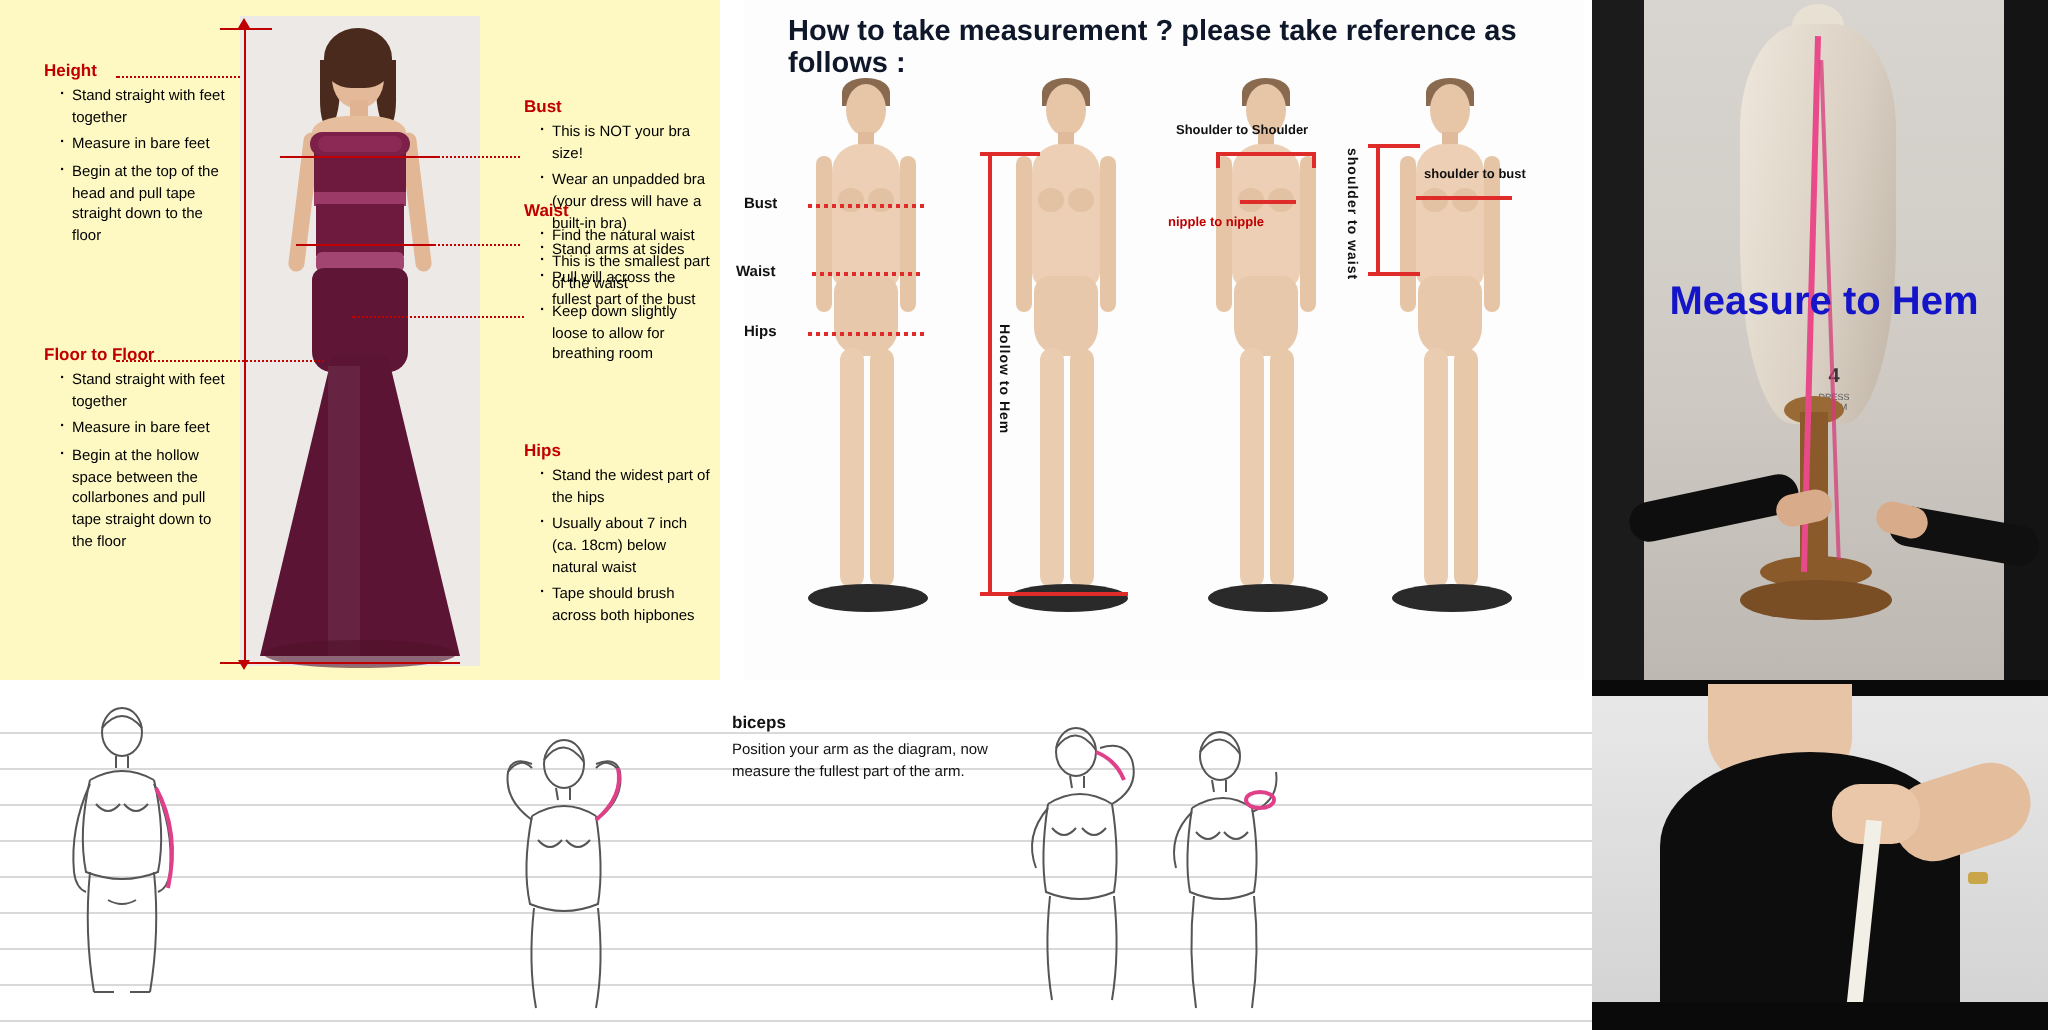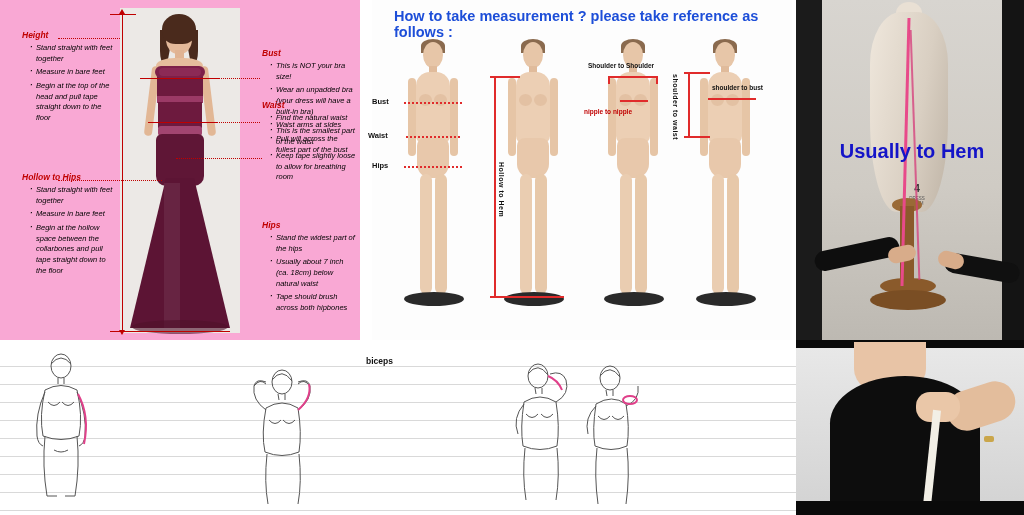--- a/index.html
+++ b/index.html
@@ -13,21 +13,21 @@
   .canvas { position:relative; width:1024px; height:515px; }
 
   
   .abs { position:absolute; }
   .tiny { font-size:7.5px; line-height:1.45; }
   .bullets { margin:0; padding-left:8px; }
   .bullets li { margin:0 0 2.5px 0; list-style:none; position:relative; padding-left:6px; }
   .bullets li:before { content:"·"; position:absolute; left:0; top:-1px; font-weight:bold; }
 
   
-  #panel-dress { left:0; top:0; width:360px; height:340px; background:#f9a8d4;font-style:italic; }
+  #panel-dress { left:0; top:0; width:360px; height:340px; background:#fef9c3; }
 
   .dress-wrap { position:absolute; left:120px; top:8px; width:120px; height:325px; }
   .figure-bg { position:absolute; inset:0; background:#ece9e6; }
 
   
   .model-head { position:absolute; left:46px; top:14px; width:26px; height:32px; border-radius:50% 50% 46% 46%; background:#e4b99a; }
   .model-hair { position:absolute; left:42px; top:6px; width:34px; height:30px; border-radius:50% 50% 40% 40%; background:#4a2a1c; }
   .model-hair2 { position:absolute; left:40px; top:22px; width:10px; height:34px; border-radius:0 0 60% 40%; background:#4a2a1c; }
   .model-hair3 { position:absolute; left:68px; top:22px; width:10px; height:34px; border-radius:0 0 40% 60%; background:#4a2a1c; }
   .model-neck { position:absolute; left:55px; top:42px; width:9px; height:10px; background:#e0b393; }
@@ -61,21 +61,21 @@
 
   .txt-height { left:22px; top:30px; width:92px; }
   .txt-hollow { left:22px; top:172px; width:92px; }
   .txt-bust   { left:262px; top:48px; width:96px; }
   .txt-waist  { left:262px; top:100px; width:96px; }
   .txt-hips   { left:262px; top:220px; width:96px; }
   .blk-title { font-size:8.5px; font-weight:bold; color:#c00000; margin-bottom:3px; }
 
   
   #panel-how { left:372px; top:0; width:420px; height:340px; background:#fdfdfd; }
-  #panel-how .title { position:absolute; left:22px; top:8px; font-size:14.5px; font-weight:bold; color:#1d4ed8; }
+  #panel-how .title { position:absolute; left:22px; top:8px; font-size:14.5px; font-weight:bold; color:#0f172a; }
   .mann { position:absolute; top:42px; width:86px; height:285px; }
   .m1 { left:18px; } .m2 { left:118px; } .m3 { left:218px; } .m4 { left:310px; }
 
   .mh { position:absolute; left:33px; top:0; width:20px; height:26px; border-radius:50%; background:#e7c6a8; }
   .mh2 { position:absolute; left:31px; top:-3px; width:24px; height:14px; border-radius:50% 50% 0 0; background:#8a6a4e; }
   .mn { position:absolute; left:39px; top:24px; width:8px; height:8px; background:#e0bb9b; }
   .mtorso { position:absolute; left:26px; top:30px; width:34px; height:72px; border-radius:14px 14px 8px 8px; background:#eccfb4; }
   .mhip { position:absolute; left:27px; top:96px; width:32px; height:40px; border-radius:8px 8px 14px 14px; background:#e8c8ab; }
   .mleg-l { position:absolute; left:30px; top:132px; width:12px; height:120px; border-radius:6px; background:#eacdb1; }
   .mleg-r { position:absolute; left:45px; top:132px; width:12px; height:120px; border-radius:6px; background:#e7c8a9; }
@@ -190,44 +190,44 @@
     <div class="abs txt-height">
       <div class="blk-title">Height</div>
       <ul class="bullets tiny">
         <li>Stand straight with feet together</li>
         <li>Measure in bare feet</li>
         <li>Begin at the top of the head and pull tape straight down to the floor</li>
       </ul>
     </div>
 
     <div class="abs txt-hollow">
-      <div class="blk-title">Hollow to Hips</div>
+      <div class="blk-title">Floor to Floor</div>
       <ul class="bullets tiny">
         <li>Stand straight with feet together</li>
         <li>Measure in bare feet</li>
         <li>Begin at the hollow space between the collarbones and pull tape straight down to the floor</li>
       </ul>
     </div>
 
     <div class="abs txt-bust">
       <div class="blk-title">Bust</div>
       <ul class="bullets tiny">
         <li>This is NOT your bra size!</li>
         <li>Wear an unpadded bra (your dress will have a built-in bra)</li>
-        <li>Waist arms at sides</li>
+        <li>Stand arms at sides</li>
         <li>Pull will across the fullest part of the bust</li>
       </ul>
     </div>
 
     <div class="abs txt-waist">
       <div class="blk-title">Waist</div>
       <ul class="bullets tiny">
         <li>Find the natural waist</li>
         <li>This is the smallest part of the waist</li>
-        <li>Keep tape slightly loose to allow for breathing room</li>
+        <li>Keep down slightly loose to allow for breathing room</li>
       </ul>
     </div>
 
     <div class="abs txt-hips">
       <div class="blk-title">Hips</div>
       <ul class="bullets tiny">
         <li>Stand the widest part of the hips</li>
         <li>Usually about 7 inch (ca. 18cm) below natural waist</li>
         <li>Tape should brush across both hipbones</li>
       </ul>
@@ -333,21 +333,21 @@
     <div class="form-knob"></div>
     <div class="form-stand"></div>
     <div class="form-footA"></div>
     <div class="form-footB"></div>
     <div class="tape-pink"></div>
     <div class="tape-pink2"></div>
     <div class="hand-l"></div>
     <div class="hand-l-skin"></div>
     <div class="hand-r"></div>
     <div class="hand-r-skin"></div>
-    <div id="hem-title">Usually to Hem</div>
+    <div id="hem-title">Measure to Hem</div>
   </div>
 
   <div class="abs ruled" id="panel-arm">
     <div class="rule" style="top:26px;"></div>
     <div class="rule" style="top:44px;"></div>
     <div class="rule" style="top:62px;"></div>
     <div class="rule" style="top:80px;"></div>
     <div class="rule" style="top:98px;"></div>
     <div class="rule" style="top:116px;"></div>
     <div class="rule" style="top:134px;"></div>
@@ -399,20 +399,21 @@
     <div class="rule" style="top:62px;"></div>
     <div class="rule" style="top:80px;"></div>
     <div class="rule" style="top:98px;"></div>
     <div class="rule" style="top:116px;"></div>
     <div class="rule" style="top:134px;"></div>
     <div class="rule" style="top:152px;"></div>
     <div class="rule" style="top:170px;"></div>
 
     <div class="abs" style="left:6px; top:16px; width:128px;">
       <div class="blk-h">biceps</div>
+      <div class="blk-p" style="margin-top:3px;">Position your arm as the diagram, now measure the fullest part of the arm.</div>
     </div>
 
     <div class="ld" style="left:144px; top:14px;">
       <svg width="74" height="150" viewBox="0 0 74 150">
         <g fill="none" stroke="#555" stroke-width="1">
           <ellipse cx="34" cy="22" rx="10" ry="12"></ellipse>
           <path d="M24 20 q10 -13 20 1"></path>
           <path d="M31 34 l1 6 M38 34 l0 6"></path>
           <path d="M20 48 q16 -10 32 0"></path>
           <path d="M20 48 q-4 26 -1 44 q17 7 34 0 q3 -19 -1 -44"></path>

